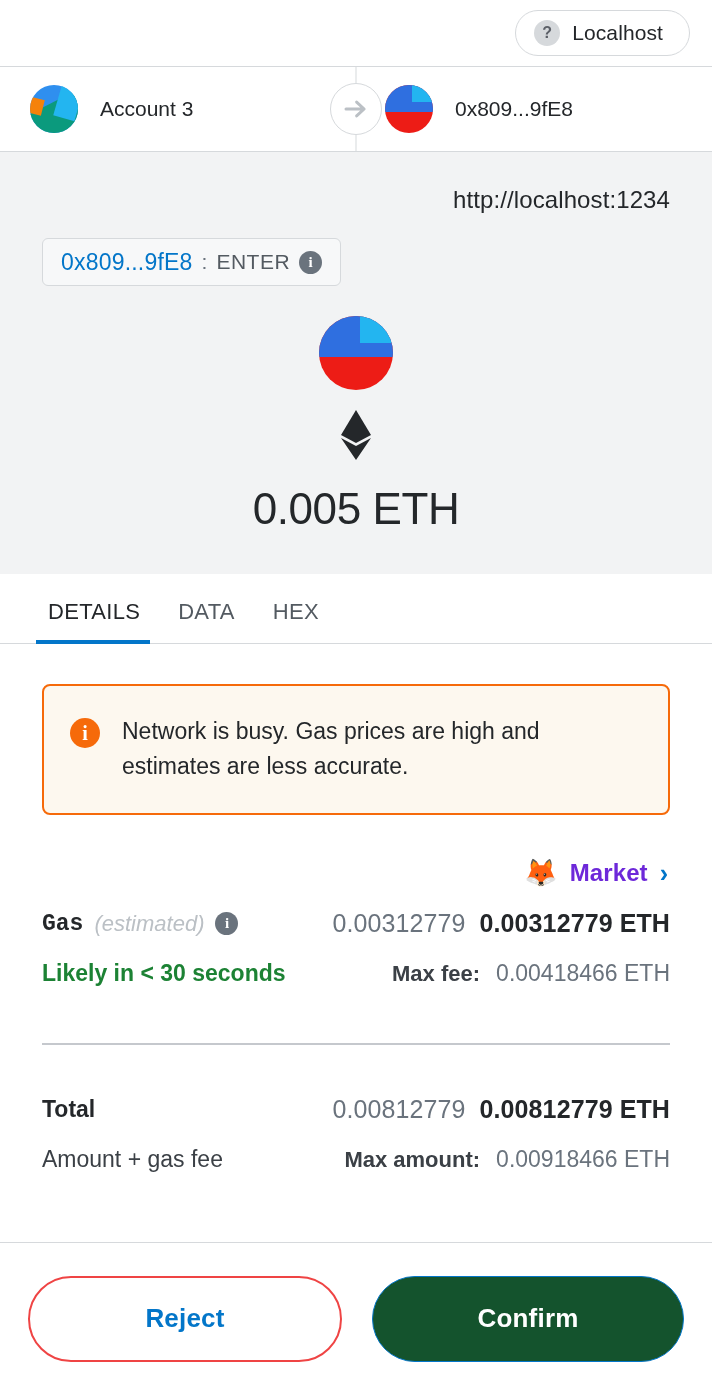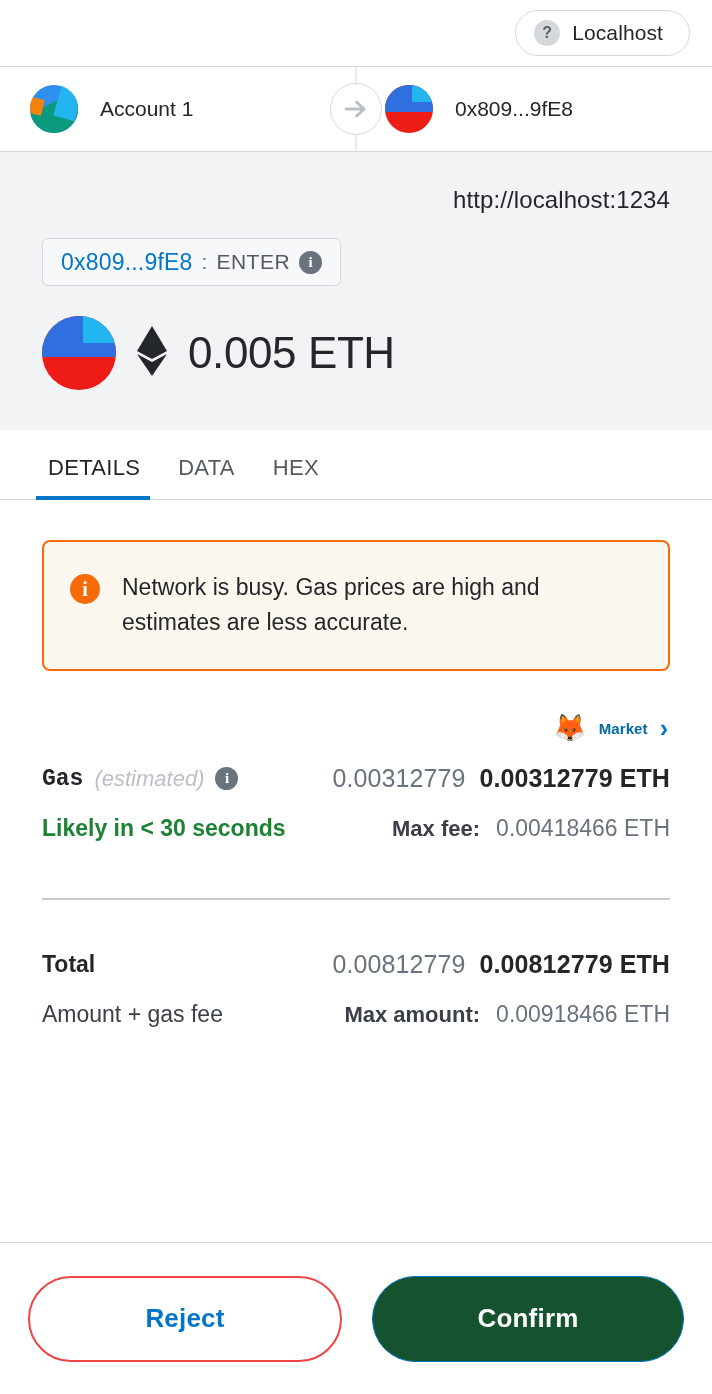--- a/index.html
+++ b/index.html
@@ -208,20 +208,21 @@
     align-items: center;
     justify-content: center;
     line-height: 1;
     flex: none;
   }
   .amount-row {
     display: flex;
     align-items: center;
     gap: 20px;
     padding: 30px 42px 0 42px;
+    flex-direction: column;
   }
   .eth-glyph { flex: none; }
   .amount-text {
     font-size: 44px;
     color: #24272a;
     letter-spacing: -.4px;
     white-space: nowrap;
   }
 
   
@@ -296,22 +297,22 @@
     display: flex;
     justify-content: flex-end;
     align-items: center;
     gap: 12px;
     margin-top: 44px;
     padding-right: 2px;
     cursor: pointer;
   }
   .fox { font-size: 27px; line-height: 1; }
   .market-label {
-    color: #0369a1;
-    font-size: 15px;
+    color: #6d28d9;
+    font-size: 24px;
     font-weight: 700;
     letter-spacing: .1px;
   }
   .chev {
     color: #0376c9;
     font-size: 25px;
     font-weight: 700;
     line-height: 1;
   }
 
@@ -440,21 +441,21 @@
       <span class="qmark">?</span>
       <span class="network-name">Localhost</span>
     </div>
   </div>
 
   <div class="senders">
     <div class="party">
       <span class="idc idc-a idc-small">
           <i></i>
         </span>
-      <span class="party-label">Account 1</span>
+      <span class="party-label">Account 3</span>
     </div>
     <div class="party right">
       <span class="idc idc-b idc-small"></span>
       <span class="party-label">0x809...9fE8</span>
     </div>
     <div class="arrow-wrap">
       <span class="arrow-line top"></span>
       <span class="arrow-line bot"></span>
       <span class="arrow-circle">
         <svg width="30" height="30" viewBox="0 0 24 24" fill="none" aria-hidden="true">

